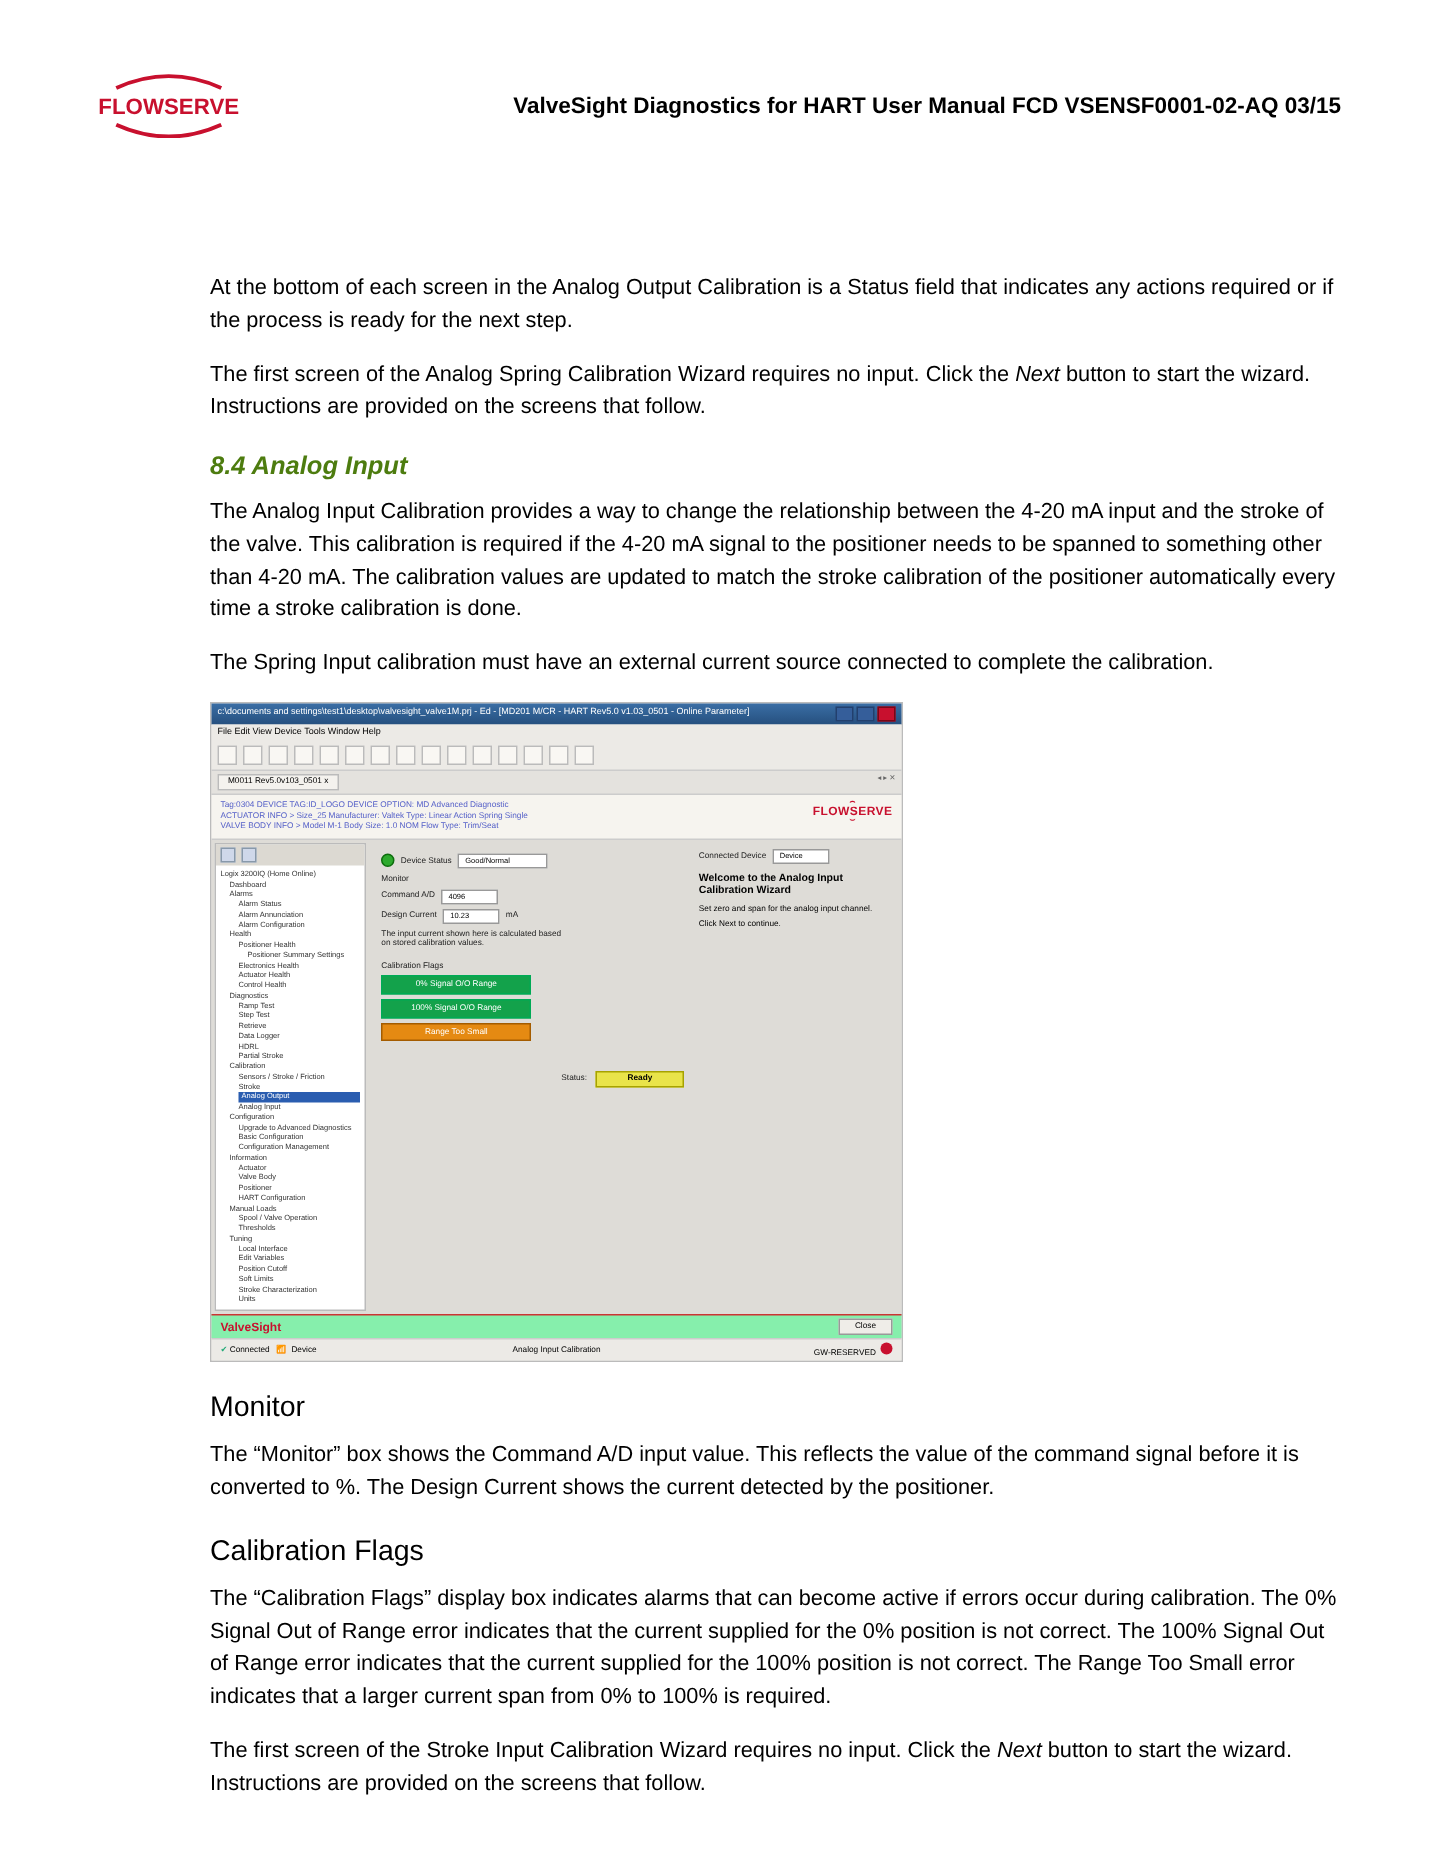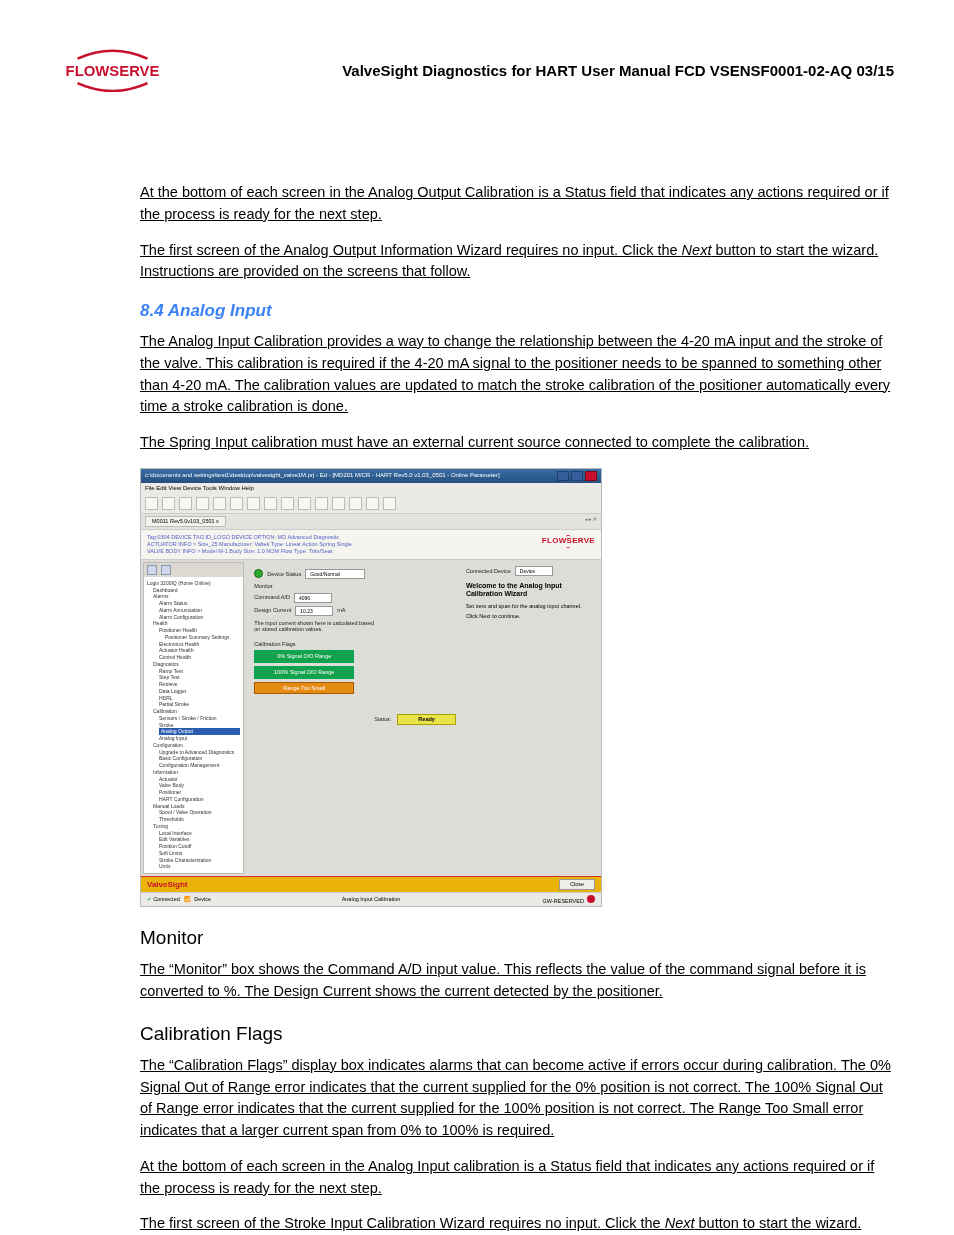--- a/index.html
+++ b/index.html
@@ -31,25 +31,24 @@
     font-weight: bold;
     font-size: 15px;
     flex: 1;
     text-align: right;
   }
   .body-text {
     font-size: 14.5px;
     line-height: 1.5;
     margin: 0 0 14px 0;
     padding-left: 80px;
-    text-decoration: underline;
   }
   .ital { font-style: italic; text-align: center; }
   .h2 {
-    color: #3b82f6;
+    color: #4d7c0f;
     font-weight: bold;
     font-style: italic;
     font-size: 17px;
     margin: 18px 0 10px 80px;
   }
   .h3 {
     font-size: 19px;
     font-weight: normal;
     margin: 20px 0 10px 80px;
   }
@@ -94,21 +93,21 @@
   .ss-calflags { margin-top:8px;}
   .ss-flag { color:#fff; font-size:5.5px; padding:2px 4px; margin:3px 0; width:90px; text-align:center; border:1px solid #0a5; background:#13a24b;}
   .ss-flag.orange{ background:#e58a12; border-color:#a45c00;}
   .ss-right { width:150px; padding:6px 8px 6px 2px;}
   .ss-conn { font-size:5.5px; margin-bottom:6px; display:flex; align-items:center; gap:4px;}
   .ss-wiz-title { font-weight:bold; font-size:7px; margin-bottom:4px;}
   .ss-wiz-text { font-size:5.5px; margin-bottom:4px;}
   .ss-btn { background:#efede8; border:1px solid #999; font-size:5.5px; padding:1px 10px; margin-top:6px; display:inline-block;}
   .ss-statusrow { margin-top:20px; display:flex; align-items:center; gap:6px;}
   .ss-status { background:#e9e44a; border:1px solid #a6a200; color:#000; font-size:5.5px; padding:1px 20px; font-weight:bold;}
-  .ss-brandrow { border-top:1px solid #c33; background:#eab308; display:flex; justify-content:space-between; align-items:center; padding:2px 6px;}
+  .ss-brandrow { border-top:1px solid #c33; background:#86efac; display:flex; justify-content:space-between; align-items:center; padding:2px 6px;}
   .ss-brand { color:#c8102e; font-weight:bold; font-size:8px;}
   .ss-botbar { background:#eceae6; padding:2px 6px; display:flex; justify-content:space-between; align-items:center; border-top:1px solid #ccc; font-size:5.5px;}
   .ss-botmid { position:absolute; left:50%; transform:translateX(-50%); }
   .ss-dotred { width:8px; height:8px; border-radius:50%; background:#c8102e; display:inline-block;}
   .ss-treehdr { background:#dcd9d2; margin:-3px -3px 3px -3px; padding:2px 3px; display:flex; gap:4px;}
   .ss-treehdr .ic{ width:8px; height:8px; background:#cfd8ea; border:1px solid #89a;}
 </style>
 </head>
 <body>
 
@@ -121,21 +120,21 @@
         <text x="60" y="32" text-anchor="middle" font-family="Arial" font-weight="bold" font-size="17" fill="#c8102e">FLOWSERVE</text>
         <path d="M20 40 Q60 58 100 40" stroke="#c8102e" stroke-width="3" fill="none"></path>
       </svg>
     </div>
     <div class="header-title">ValveSight Diagnostics for HART User Manual FCD VSENSF0001-02-AQ 03/15</div>
   </div>
 
   <p class="body-text">At the bottom of each screen in the Analog Output Calibration is a Status field that indicates any actions required or if the process is ready for the next step.</p>
 
   <p class="body-text">
-    <span>The first screen of the Analog Output Information Wizard requires no input. Click the </span><span class="ital">Next</span><span> button to start the wizard. Instructions are provided on the screens that follow.</span>
+    <span>The first screen of the Analog Spring Calibration Wizard requires no input. Click the </span><span class="ital">Next</span><span> button to start the wizard. Instructions are provided on the screens that follow.</span>
   </p>
 
   <div class="h2">8.4  Analog Input</div>
 
   <p class="body-text">The Analog Input Calibration provides a way to change the relationship between the 4-20 mA input and the stroke of the valve. This calibration is required if the 4-20 mA signal to the positioner needs to be spanned to something other than 4-20 mA. The calibration values are updated to match the stroke calibration of the positioner automatically every time a stroke calibration is done.</p>
   <p class="body-text">The Spring Input calibration must have an external current source connected to complete the calibration.</p>
 
   <div class="screenshot-wrap">
     <div class="ss-titlebar">
       <span>c:\documents and settings\test1\desktop\valvesight_valve1M.prj - Ed - [MD201 M/CR - HART Rev5.0 v1.03_0501 - Online Parameter]</span>
@@ -294,18 +293,17 @@
         &nbsp;<span class="ss-dotred"></span>
       </span>
     </div>
   </div>
 
   <div class="h3">Monitor</div>
   <p class="body-text">The “Monitor” box shows the Command A/D input value. This reflects the value of the command signal before it is converted to %. The Design Current shows the current detected by the positioner.</p>
 
   <div class="h3">Calibration Flags</div>
   <p class="body-text">The “Calibration Flags” display box indicates alarms that can become active if errors occur during calibration. The 0% Signal Out of Range error indicates that the current supplied for the 0% position is not correct. The 100% Signal Out of Range error indicates that the current supplied for the 100% position is not correct. The Range Too Small error indicates that a larger current span from 0% to 100% is required.</p>
-  <p class="body-text">At the bottom of each screen in the Analog Input calibration is a Status field that indicates any actions required or if the process is ready for the next step.</p>
   <p class="body-text">
     <span>The first screen of the Stroke Input Calibration Wizard requires no input. Click the </span><span class="ital">Next</span><span> button to start the wizard. Instructions are provided on the screens that follow.</span>
   </p>
 
 </div>
 
 </body></html>

